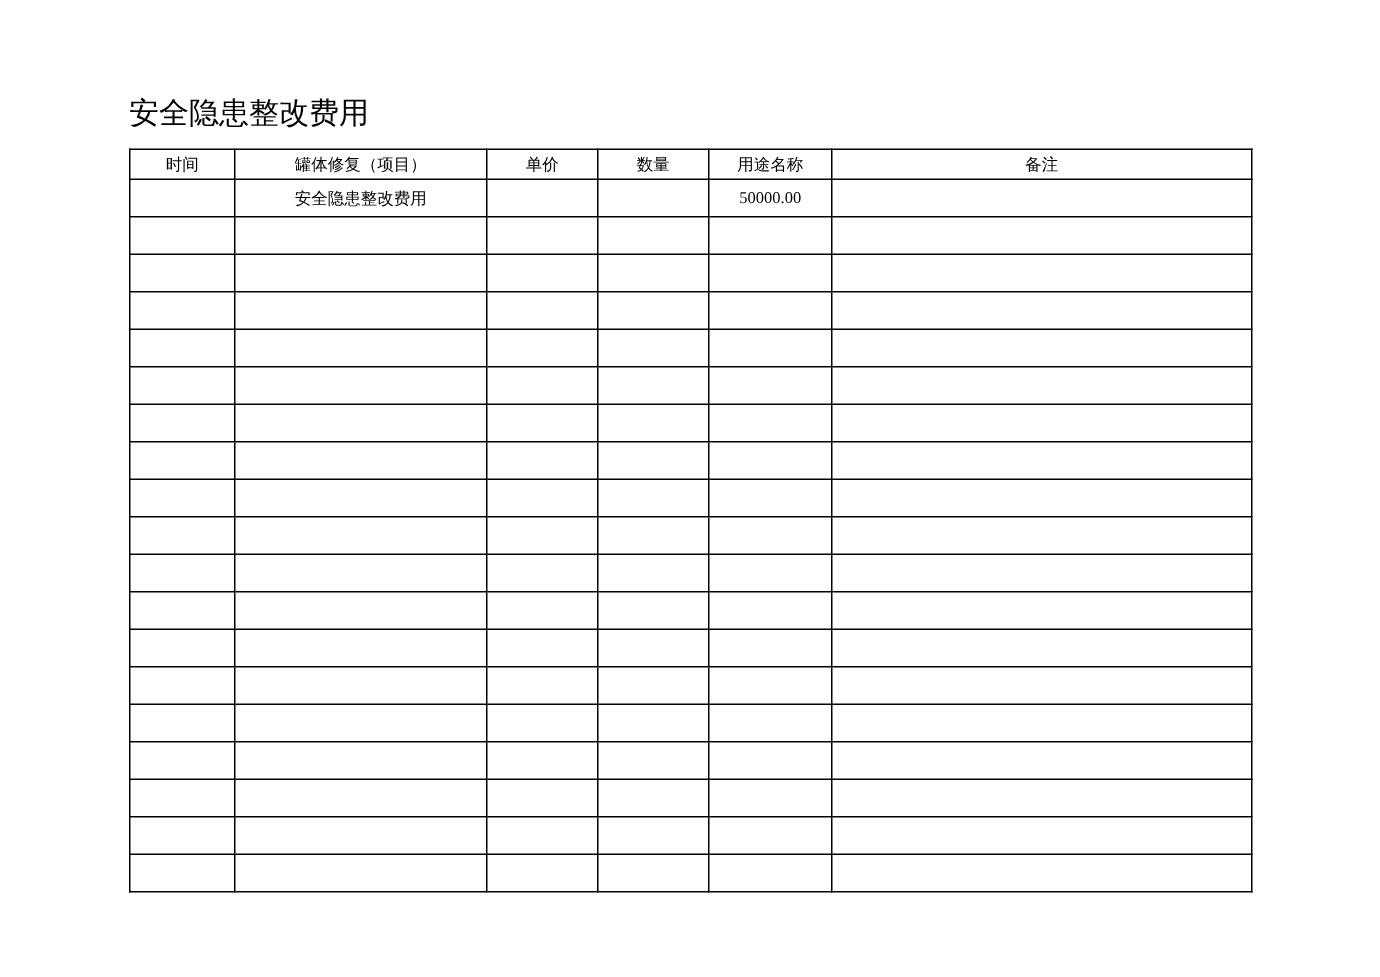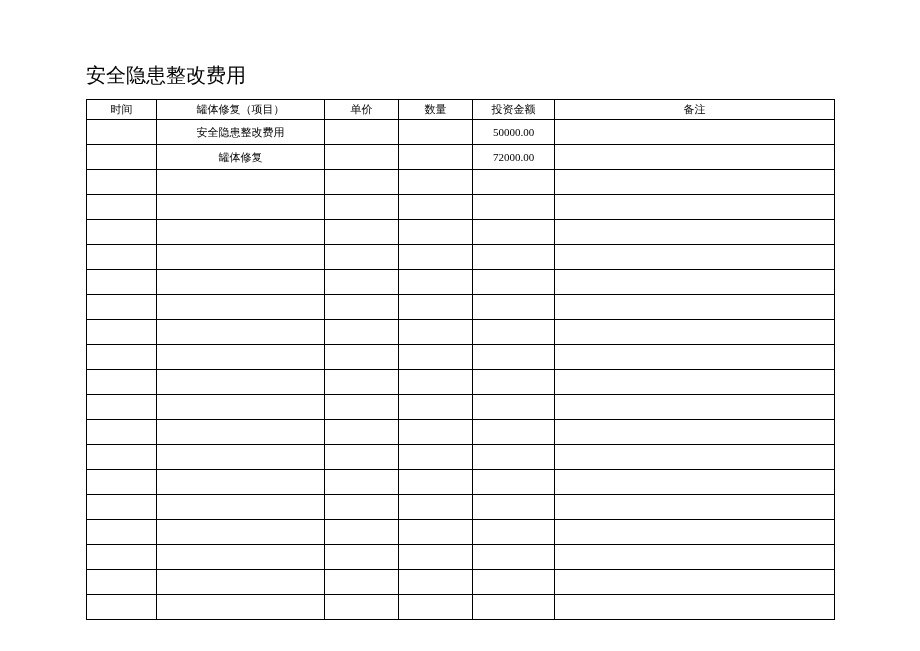--- a/index.html
+++ b/index.html
@@ -64,39 +64,31 @@
       <col class="col-qty">
       <col class="col-amount">
       <col class="col-remark">
     </colgroup>
     <thead>
       <tr>
         <th>时间</th>
         <th>罐体修复（项目）</th>
         <th>单价</th>
         <th>数量</th>
-        <th>投资金额</th>
+        <th>用途名称</th>
         <th>备注</th>
       </tr>
     </thead>
     <tbody>
         <tr>
           <td></td>
           <td>安全隐患整改费用</td>
           <td></td>
           <td></td>
           <td>50000.00</td>
-          <td></td>
-        </tr>
-        <tr>
-          <td></td>
-          <td>罐体修复</td>
-          <td></td>
-          <td></td>
-          <td>72000.00</td>
           <td></td>
         </tr>
         <tr>
           <td></td>
           <td></td>
           <td></td>
           <td></td>
           <td></td>
           <td></td>
         </tr>

